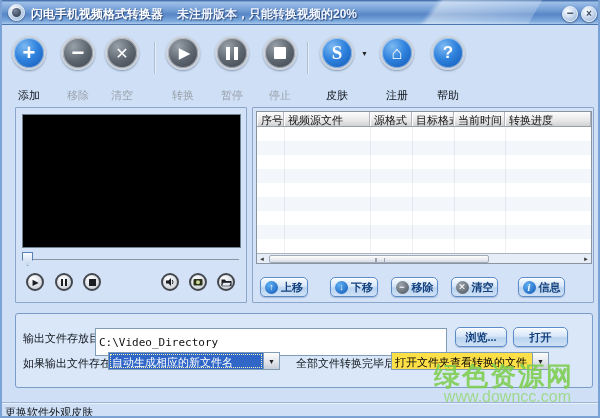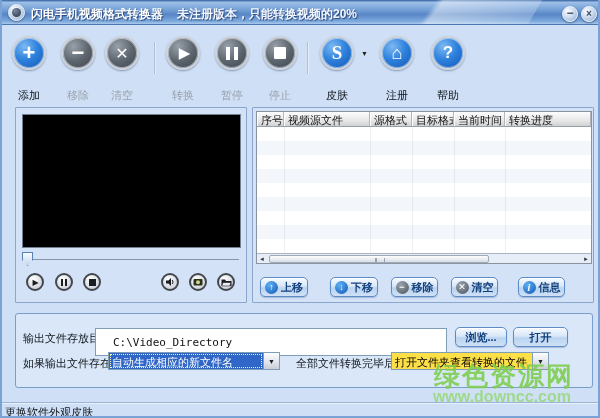--- a/index.html
+++ b/index.html
@@ -101,39 +101,39 @@
     justify-content:center; color:#fff; font-size:9px; font-weight:bold; line-height:13px; }
   .mini-ic.blue { background:radial-gradient(circle at 35% 30%, #5fb0f2, #0f55b6); }
   .mini-ic.gray { background:radial-gradient(circle at 35% 30%, #9aa2ac, #4c545e); }
   .mini-ic .ser { font-family:"Liberation Serif",serif; font-style:italic; font-size:10px; }
 
   
   .groupbox { position:absolute; left:13px; top:313px; width:578px; height:75px;
     border:1px solid #7a9cc8; border-radius:3px; background:#d9e7f8; }
   .glabel { position:absolute; font-size:11px; color:#10151c; white-space:nowrap; }
   .tfield { position:absolute; height:28px; border:1px solid #7f9db9; background:#fff;
-    font-family:"DejaVu Sans Mono",monospace; font-size:11px; color:#111; padding:1px 17px; }
+    font-family:"DejaVu Sans Mono",monospace; font-size:11px; color:#111; padding:1px 3px; }
   .combo { position:absolute; height:18px; border:1px solid #7f9db9; background:#fde047;
     display:flex; align-items:stretch; cursor:pointer; }
   .combo .val { flex:1; font-size:11px; padding:2px 2px 0 3px; white-space:nowrap; overflow:hidden; }
   .combo .val.sel { background:#2f66c8; color:#fff; outline:1px dotted #f5f7aa; outline-offset:-2px; }
   .combo .drop { width:16px; border-left:1px solid #7f9db9;
     background:linear-gradient(180deg,#fdfdfd,#dfe3ea 60%,#c8cdd6);
     display:flex; align-items:center; justify-content:center; font-size:7px; color:#222; }
 
   
   .statusbar { position:absolute; left:0; right:0; top:402px; height:16px;
     border-top:1px solid #9cb4d6; box-shadow:inset 0 1px 0 #e8f0fa; background:#cfe0f6; }
   .status-link { position:absolute; left:3px; top:2px; font-size:11px; color:#10151c; cursor:pointer; }
 
   
   .wm { position:absolute; text-align:right; font-weight:bold; z-index:50; pointer-events:none;
     font-family:"Liberation Sans",sans-serif; }
   .wm1 { right:24px; top:359px; font-size:26px; letter-spacing:2px; color:rgba(125,205,80,.9); }
-  .wm2 { right:27px; top:388px; font-size:16px; color:rgba(150,215,120,.85); font-weight:bold;margin-left:28px; }
+  .wm2 { right:27px; top:388px; font-size:16px; color:rgba(150,215,120,.85); font-weight:normal;margin-left:28px; }
 
   svg { display:block; }
 </style>
 </head>
 <body>
 
 <div class="window">
 
   <div class="titlebar">
     <div class="tb-deco"></div>

